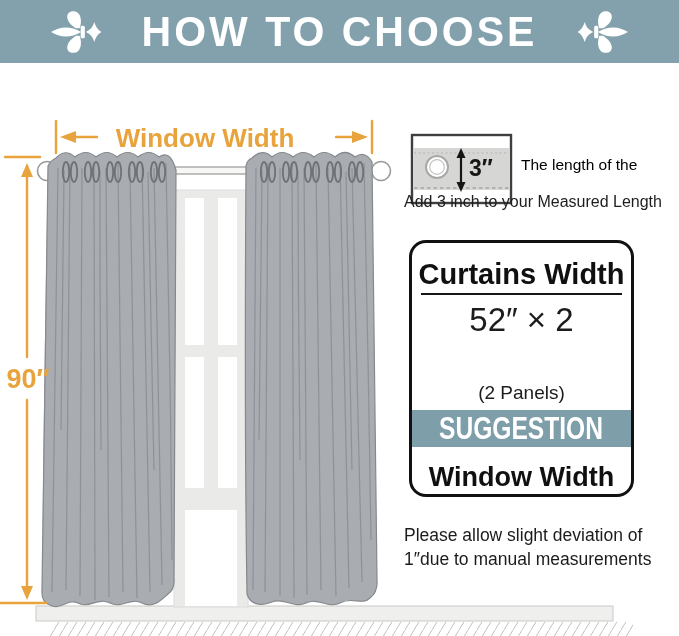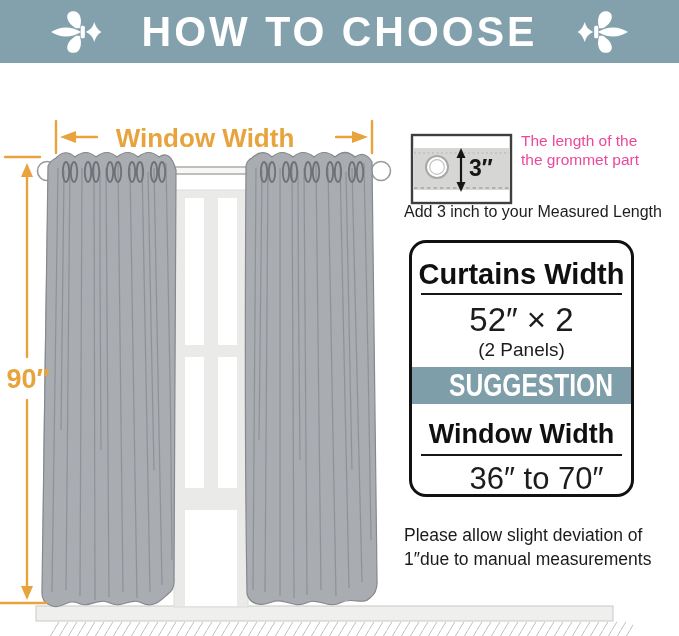--- a/index.html
+++ b/index.html
@@ -26,40 +26,40 @@
   .scene{position:absolute;top:0;left:0;z-index:1;}
   .orange-stroke{stroke:var(--accent-orange,#E8A33C);stroke-width:2.4;fill:none;stroke-linecap:round;}
   .orange-fill{fill:var(--accent-orange,#E8A33C);}
   .svg-label{font-family:"Liberation Sans",sans-serif;font-weight:bold;fill:var(--accent-orange,#E8A33C);}
   .curtain{fill:var(--curtain-fill,#A9ACB1);stroke:var(--curtain-line,#85888D);stroke-width:1.2;}
   .fold{stroke:var(--curtain-line,#85888D);stroke-width:1.2;fill:none;opacity:.75;}
   .ring{stroke:#6E7176;stroke-width:1.8;fill:none;}
   .dim-text{font-family:"Liberation Sans",sans-serif;font-weight:bold;fill:#161616;}
   
   .grommet-note{
-    position:absolute;left:521px;top:132px;width:140px;
-    font-size:15.5px;line-height:1.2;color:#ec4899;z-index:2;
+    position:absolute;left:521px;top:156px;width:140px;
+    font-size:15.5px;line-height:1.2;color:#000000;z-index:2;
   }
   .grommet-note span{display:block;}
   .add-note{
-    position:absolute;left:404px;top:203px;width:275px;
+    position:absolute;left:404px;top:193px;width:275px;
     font-size:16px;color:#1d1d1d;white-space:nowrap;z-index:2;
   }
   .size-table{
     position:absolute;left:409px;top:240px;width:225px;height:257px;
     box-sizing:border-box;border:3px solid var(--table-border,#111);
     border-radius:17px;background:#fff;text-align:center;overflow:hidden;z-index:2;
   }
   .t-header{font-size:29px;font-weight:bold;color:#101010;margin-top:12px;height:38px;line-height:38px;}
   .t-rule{height:2px;background:#161616;margin:0 9px;}
   .t-value-big{font-size:33px;color:#1c1c1c;height:44px;line-height:46px;margin-top:2px;font-weight:normal;}
-  .t-sub{font-size:19px;color:#1c1c1c;height:22px;line-height:18px;}
+  .t-sub{font-size:19px;color:#1c1c1c;height:22px;line-height:18px;margin-top:43px;}
   .t-banner{
     margin-top:4px;height:37px;background:var(--suggestion-bg,#7E9EAA);
-    display:flex;align-items:center;justify-content:flex-end;
+    display:flex;align-items:center;justify-content:center;
   }
   .t-banner span{
     color:var(--suggestion-text,#fff);font-size:30px;font-weight:bold;letter-spacing:0px;
     transform:scale(0.82,1.05);white-space:nowrap;
   }
   .t-header2{font-size:27px;font-weight:bold;color:#101010;margin-top:10px;height:40px;line-height:40px;}
   .t-value-big2{font-size:31px;color:#1c1c1c;height:46px;line-height:46px;font-weight:normal;padding-left:30px;}
   .footnote{
     position:absolute;left:404px;top:523px;width:270px;
     font-size:17.5px;line-height:1.38;color:#1b1b1b;z-index:2;
@@ -206,21 +206,20 @@
     <circle cx="437" cy="167" r="7.3" fill="#FFFFFF" stroke="#C2C2C0" stroke-width="1.2"></circle>
     <line x1="461" y1="154" x2="461" y2="186" stroke="#161616" stroke-width="2.2"></line>
     <polygon points="461,148 456.5,158 465.5,158" fill="#161616"></polygon>
     <polygon points="461,192 456.5,182 465.5,182" fill="#161616"></polygon>
     <text class="dim-text" x="469" y="176" font-size="23">3″</text>
   </g>
 </svg>
 
 <div class="grommet-note">
   <span>The length of the</span>
-  <span>the grommet part</span>
 </div>
 
 <div class="add-note">Add 3 inch to your Measured Length</div>
 
 <div class="size-table">
   <div class="t-header">Curtains Width</div>
   <div class="t-rule"></div>
   <div class="t-value-big">52″ × 2</div>
   <div class="t-sub">(2 Panels)</div>
   <div class="t-banner">

